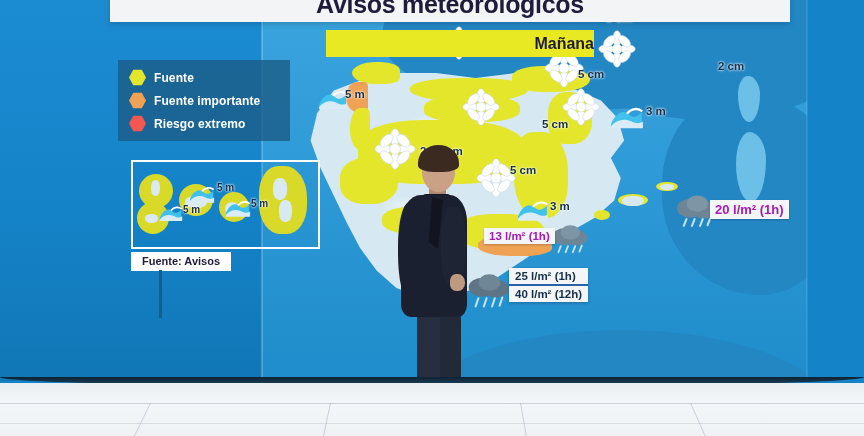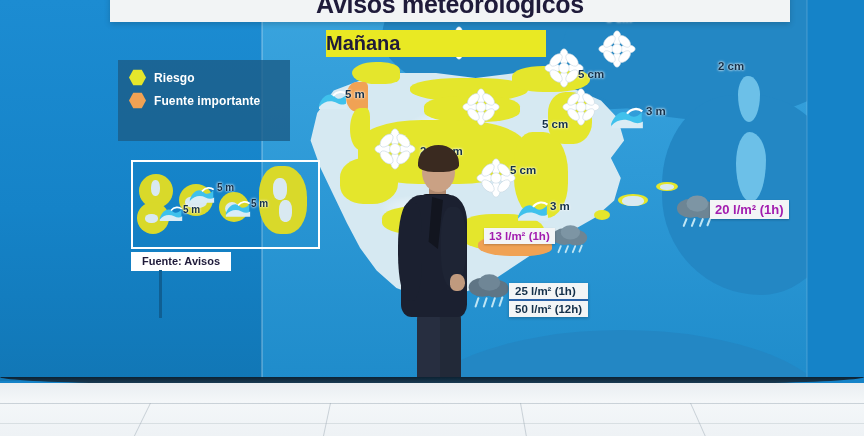--- a/index.html
+++ b/index.html
@@ -69,21 +69,21 @@
   .z-y{background:#e4e62c;}
   .z-o{background:#f0a254;}
 
   
   .header{position:absolute;left:110px;top:-26px;width:680px;height:48px;background:#f2f4f5;
           box-shadow:0 2px 6px rgba(0,0,0,.18);}
   .header-title{position:absolute;left:110px;top:-13px;width:680px;height:34px;
           text-align:center;font-size:25px;font-weight:bold;color:#1f1b3a;
           letter-spacing:-.3px;line-height:34px;}
   .daybadge{position:absolute;left:326px;top:30px;width:220px;height:27px;background:#e9e923;
-            text-align:left;line-height:27px;font-size:20px;font-weight:bold;color:#1f1b3a;}
+            text-align:right;line-height:27px;font-size:16px;font-weight:bold;color:#1f1b3a;padding-left:48px;}
 
   
   .legend{position:absolute;left:118px;top:60px;width:172px;height:75px;
           background:rgba(27,92,135,.80);padding:6px 0 0 0;}
   .legrow{display:flex;align-items:center;height:23px;padding-left:11px;}
   .hexs{width:17px;height:17px;margin-right:8px;flex:none;
         clip-path:polygon(25% 4%,75% 4%,100% 50%,75% 96%,25% 96%,0% 50%);}
   .legtxt{font-size:12px;font-weight:bold;color:#fff;letter-spacing:.1px;}
 
   
@@ -362,42 +362,46 @@
           <ellipse cx="44" cy="26" rx="18" ry="13" fill="#5f7585"></ellipse>
           <ellipse cx="34" cy="17" rx="16" ry="12" fill="#6f8696"></ellipse>
           <g stroke="#bfe5f4" stroke-width="3" stroke-linecap="round">
             <line x1="18" y1="40" x2="14" y2="52"></line>
             <line x1="30" y1="40" x2="26" y2="52"></line>
             <line x1="42" y1="40" x2="38" y2="52"></line>
             <line x1="53" y1="39" x2="49" y2="51"></line>
           </g>
         </svg>
       </div>
-      <div class="lbl-stack" style="left:247px;top:268px;margin-top:15px;">
+      <div class="lbl-stack" style="left:247px;top:268px;">
         <div>25 l/m² (1h)</div>
         <div class="sep"></div>
-        <div>50 l/m² (12h)</div>
+        <div>40 l/m² (12h)</div>
       </div>
     </div>
 
     <div class="wall-seam"></div>
     <div class="wall-right-seam"></div>
 
     <div class="header"></div>
     <div class="header-title">Avisos meteorológicos</div>
     <div class="daybadge">Mañana</div>
 
     <div class="legend">
       <div class="legrow">
         <span class="hexs" style="background:#e4e62c;"></span>
-        <span class="legtxt">Riesgo</span>
+        <span class="legtxt">Fuente</span>
       </div>
       <div class="legrow">
         <span class="hexs" style="background:#f0a254;"></span>
         <span class="legtxt">Fuente importante</span>
+      </div>
+      <div class="legrow">
+        <span class="hexs" style="background:#f2584f;"></span>
+        <span class="legtxt">Riesgo extremo</span>
       </div>
     </div>
 
     <div class="canary">
       <div class="cblob" style="left:6px;top:12px;width:34px;height:34px;"></div>
       <div class="cblob" style="left:4px;top:40px;width:32px;height:32px;"></div>
       <div class="cblob" style="left:46px;top:22px;width:34px;height:32px;"></div>
       <div class="cblob" style="left:86px;top:30px;width:30px;height:30px;"></div>
       <div class="cblob" style="left:126px;top:4px;width:48px;height:68px;border-radius:40% 46% 42% 44%;"></div>
 

